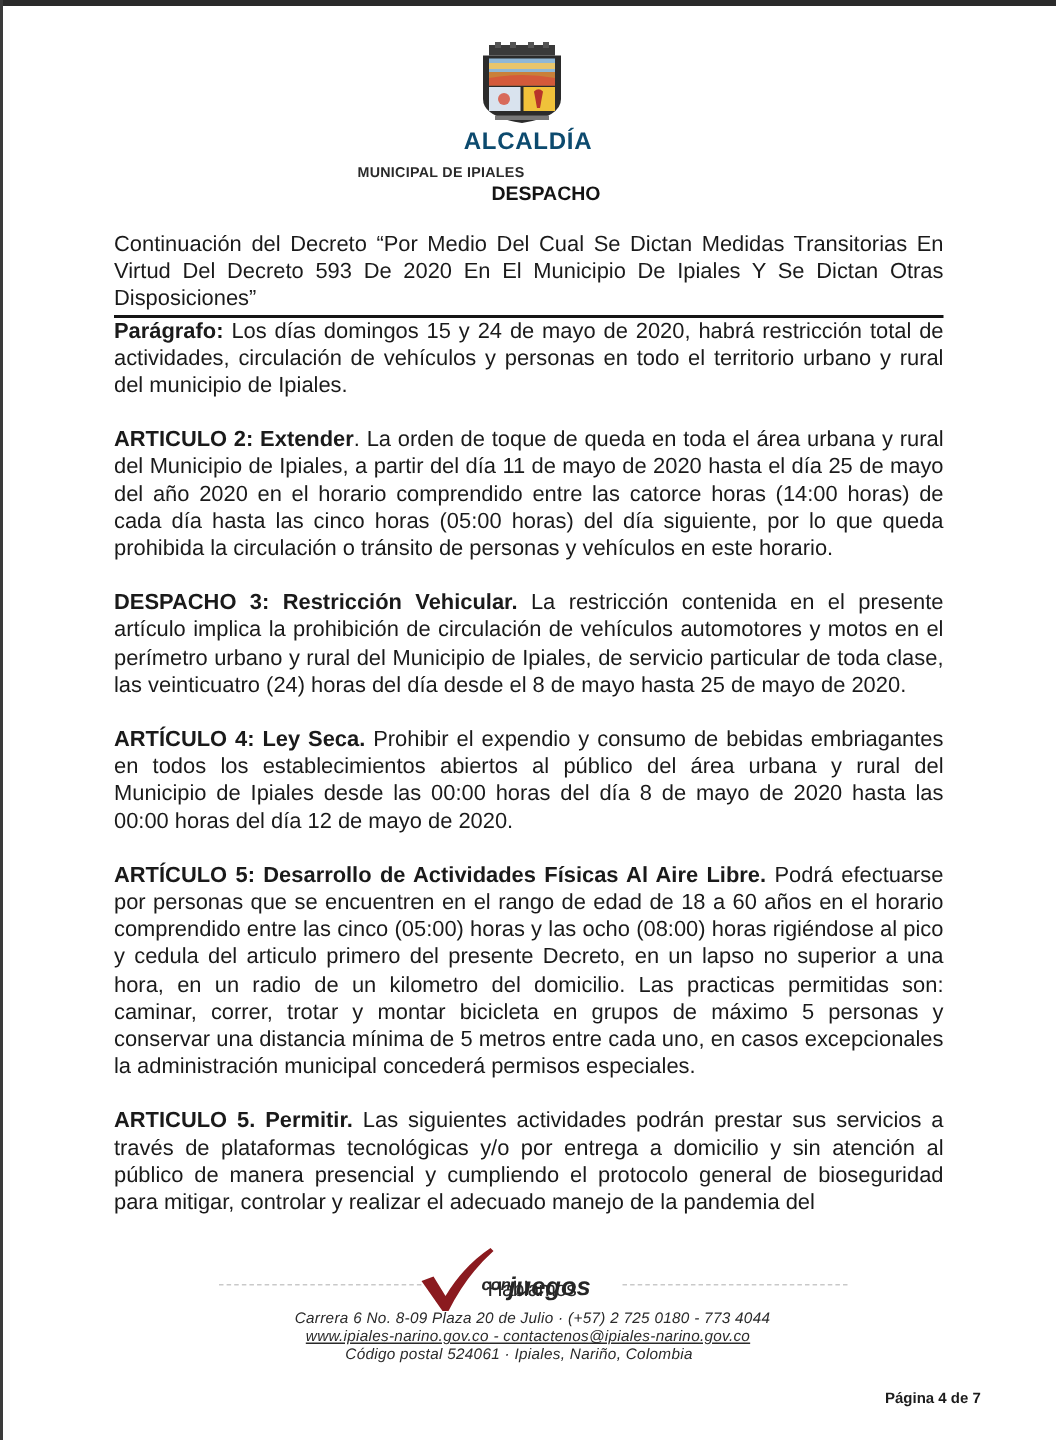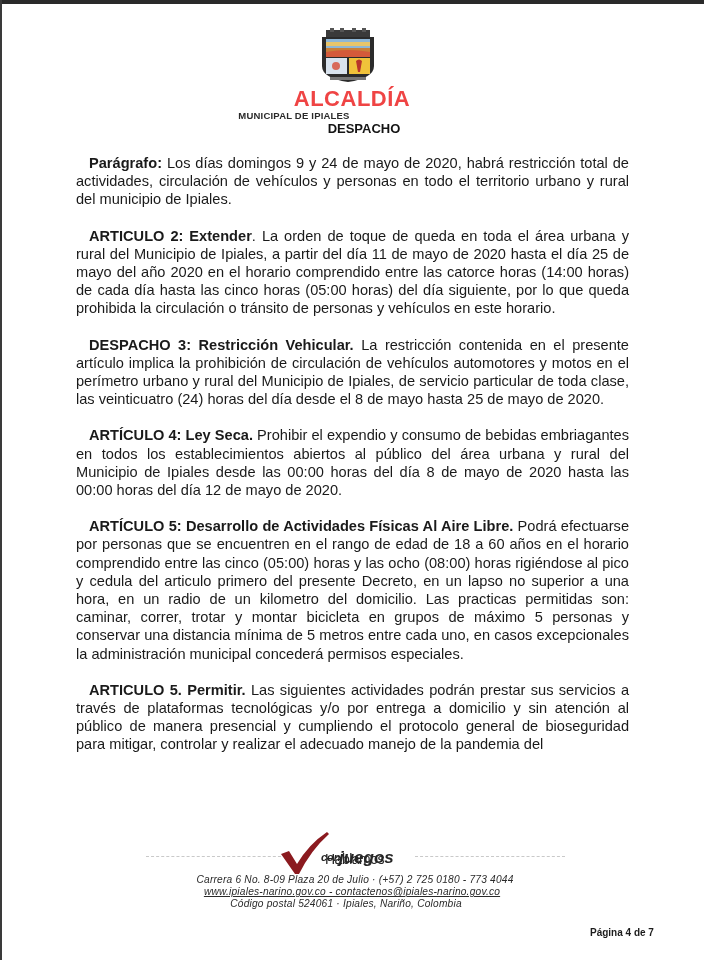--- a/index.html
+++ b/index.html
@@ -9,31 +9,31 @@
       font-family: "Liberation Sans", sans-serif;
       color: #1a1a1a;
       position: relative;
     }
     .top-frame { position: absolute; left: 0; top: 0; width: 704px; height: 4px; background: #2a2a2a; }
     .left-frame { position: absolute; left: 0; top: 0; width: 2px; height: 960px; background: #3a3a3a; }
 
     .header { position: absolute; left: 0; top: 0; width: 704px; text-align: center; }
     .crest { position: absolute; left: 316px; top: 28px; width: 64px; height: 56px; }
     .brand-title { position: absolute; left: 0; width: 704px; top: 86px; text-align: center;
-      font-weight: bold; font-size: 22px; letter-spacing: 0.5px; color: #ef4444; }
+      font-weight: bold; font-size: 16px; letter-spacing: 0.5px; color: #0c4a6e; }
     .brand-sub { position: absolute; left: 0; width: 588px; top: 110px; text-align: center;
       font-weight: bold; font-size: 9.5px; color: #2a2a2a; letter-spacing: 0.2px; }
     .brand-dept { position: absolute; left: 12px; width: 704px; top: 121px; text-align: center;
       font-weight: bold; font-size: 13px; color: #141414; }
 
     .body-text { position: absolute; left: 76px; width: 553px; top: 154px; font-size: 14.6px; line-height: 18.2px; }
     .body-text p { margin: 0; text-align: justify; text-align-last: left; }
     .doc-title { border-bottom: 2.5px solid #151515; padding-bottom: 1px; }
     .sec-gap { margin-top: 18px !important; }
-    .b { font-weight: bold; margin-left: 13px; }
+    .b { font-weight: bold; }
 
     .footer { position: absolute; left: 0; top: 830px; width: 704px; }
     .footer-rule { position: absolute; top: 26px; height: 0; border-top: 1px dashed #c9c9c9; }
     .slogan { position: absolute; left: 279px; top: 0; width: 130px; height: 44px; }
     .slogan-top { position: absolute; left: 325px; top: 7px; font-size: 14px; color: #262626; letter-spacing: -0.5px; margin-top: 14px; }
     .slogan-con { position: absolute; left: 321px; top: 21px; font-size: 11px; font-style: italic; font-weight: bold; color: #262626; text-align: center; }
     .slogan-hechos { position: absolute; left: 339px; top: 18px; font-size: 17px; font-style: italic; font-weight: bold; color: #262626; }
     .addr { position: absolute; left: 0; width: 704px; text-align: center; font-style: italic; font-size: 10.2px; color: #2a2a2a; letter-spacing: 0.2px; }
     .addr1 { top: 44px; left: 3px; }
     .addr2 { top: 56px; text-decoration: underline; }
@@ -63,22 +63,23 @@
     <rect x="33" y="30" width="21" height="16" fill="#f0c23a"></rect>
     <path d="M40 33 Q43 30 46 33 L44 44 H42 Z" fill="#b8352a"></path>
     <rect x="14" y="49" width="36" height="3" fill="#777"></rect>
   </svg>
   <div class="brand-title">ALCALDÍA</div>
   <div class="brand-sub">MUNICIPAL DE IPIALES</div>
   <div class="brand-dept">DESPACHO</div>
 </div>
 
 <div class="body-text">
+  <p class="doc-title">Continuación del Decreto “Por Medio Del Cual Se Dictan Medidas Transitorias En Virtud Del Decreto 593 De 2020 En El Municipio De Ipiales Y Se Dictan Otras Disposiciones”</p>
 
-  <p><span class="b">Parágrafo:</span><span> Los días domingos 9 y 24 de mayo de 2020, habrá restricción total de actividades, circulación de vehículos y personas en todo el territorio urbano y rural del municipio de Ipiales.</span></p>
+  <p><span class="b">Parágrafo:</span><span> Los días domingos 15 y 24 de mayo de 2020, habrá restricción total de actividades, circulación de vehículos y personas en todo el territorio urbano y rural del municipio de Ipiales.</span></p>
 
   <p class="sec-gap"><span class="b">ARTICULO 2: Extender</span><span>. La orden de toque de queda en toda el área urbana y rural del Municipio de Ipiales, a partir del día 11 de mayo de 2020 hasta el día 25 de mayo del año 2020 en el horario comprendido entre las catorce horas (14:00 horas) de cada día hasta las cinco horas (05:00 horas) del día siguiente, por lo que queda prohibida la circulación o tránsito de personas y vehículos en este horario.</span></p>
 
   <p class="sec-gap"><span class="b">DESPACHO 3: Restricción Vehicular.</span><span> La restricción contenida en el presente artículo implica la prohibición de circulación de vehículos automotores y motos en el perímetro urbano y rural del Municipio de Ipiales, de servicio particular de toda clase, las veinticuatro (24) horas del día desde el 8 de mayo hasta 25 de mayo de 2020.</span></p>
 
   <p class="sec-gap"><span class="b">ARTÍCULO 4: Ley Seca.</span><span> Prohibir el expendio y consumo de bebidas embriagantes en todos los establecimientos abiertos al público del área urbana y rural del Municipio de Ipiales desde las 00:00 horas del día 8 de mayo de 2020 hasta las 00:00 horas del día 12 de mayo de 2020.</span></p>
 
   <p class="sec-gap"><span class="b">ARTÍCULO 5: Desarrollo de Actividades Físicas Al Aire Libre.</span><span> Podrá efectuarse por personas que se encuentren en el rango de edad de 18 a 60 años en el horario comprendido entre las cinco (05:00) horas y las ocho (08:00) horas rigiéndose al pico y cedula del articulo primero del presente Decreto, en un lapso no superior a una hora, en un radio de un kilometro del domicilio. Las practicas permitidas son: caminar, correr, trotar y montar bicicleta en grupos de máximo 5 personas y conservar una distancia mínima de 5 metros entre cada uno, en casos excepcionales la administración municipal concederá permisos especiales.</span></p>
 
 

